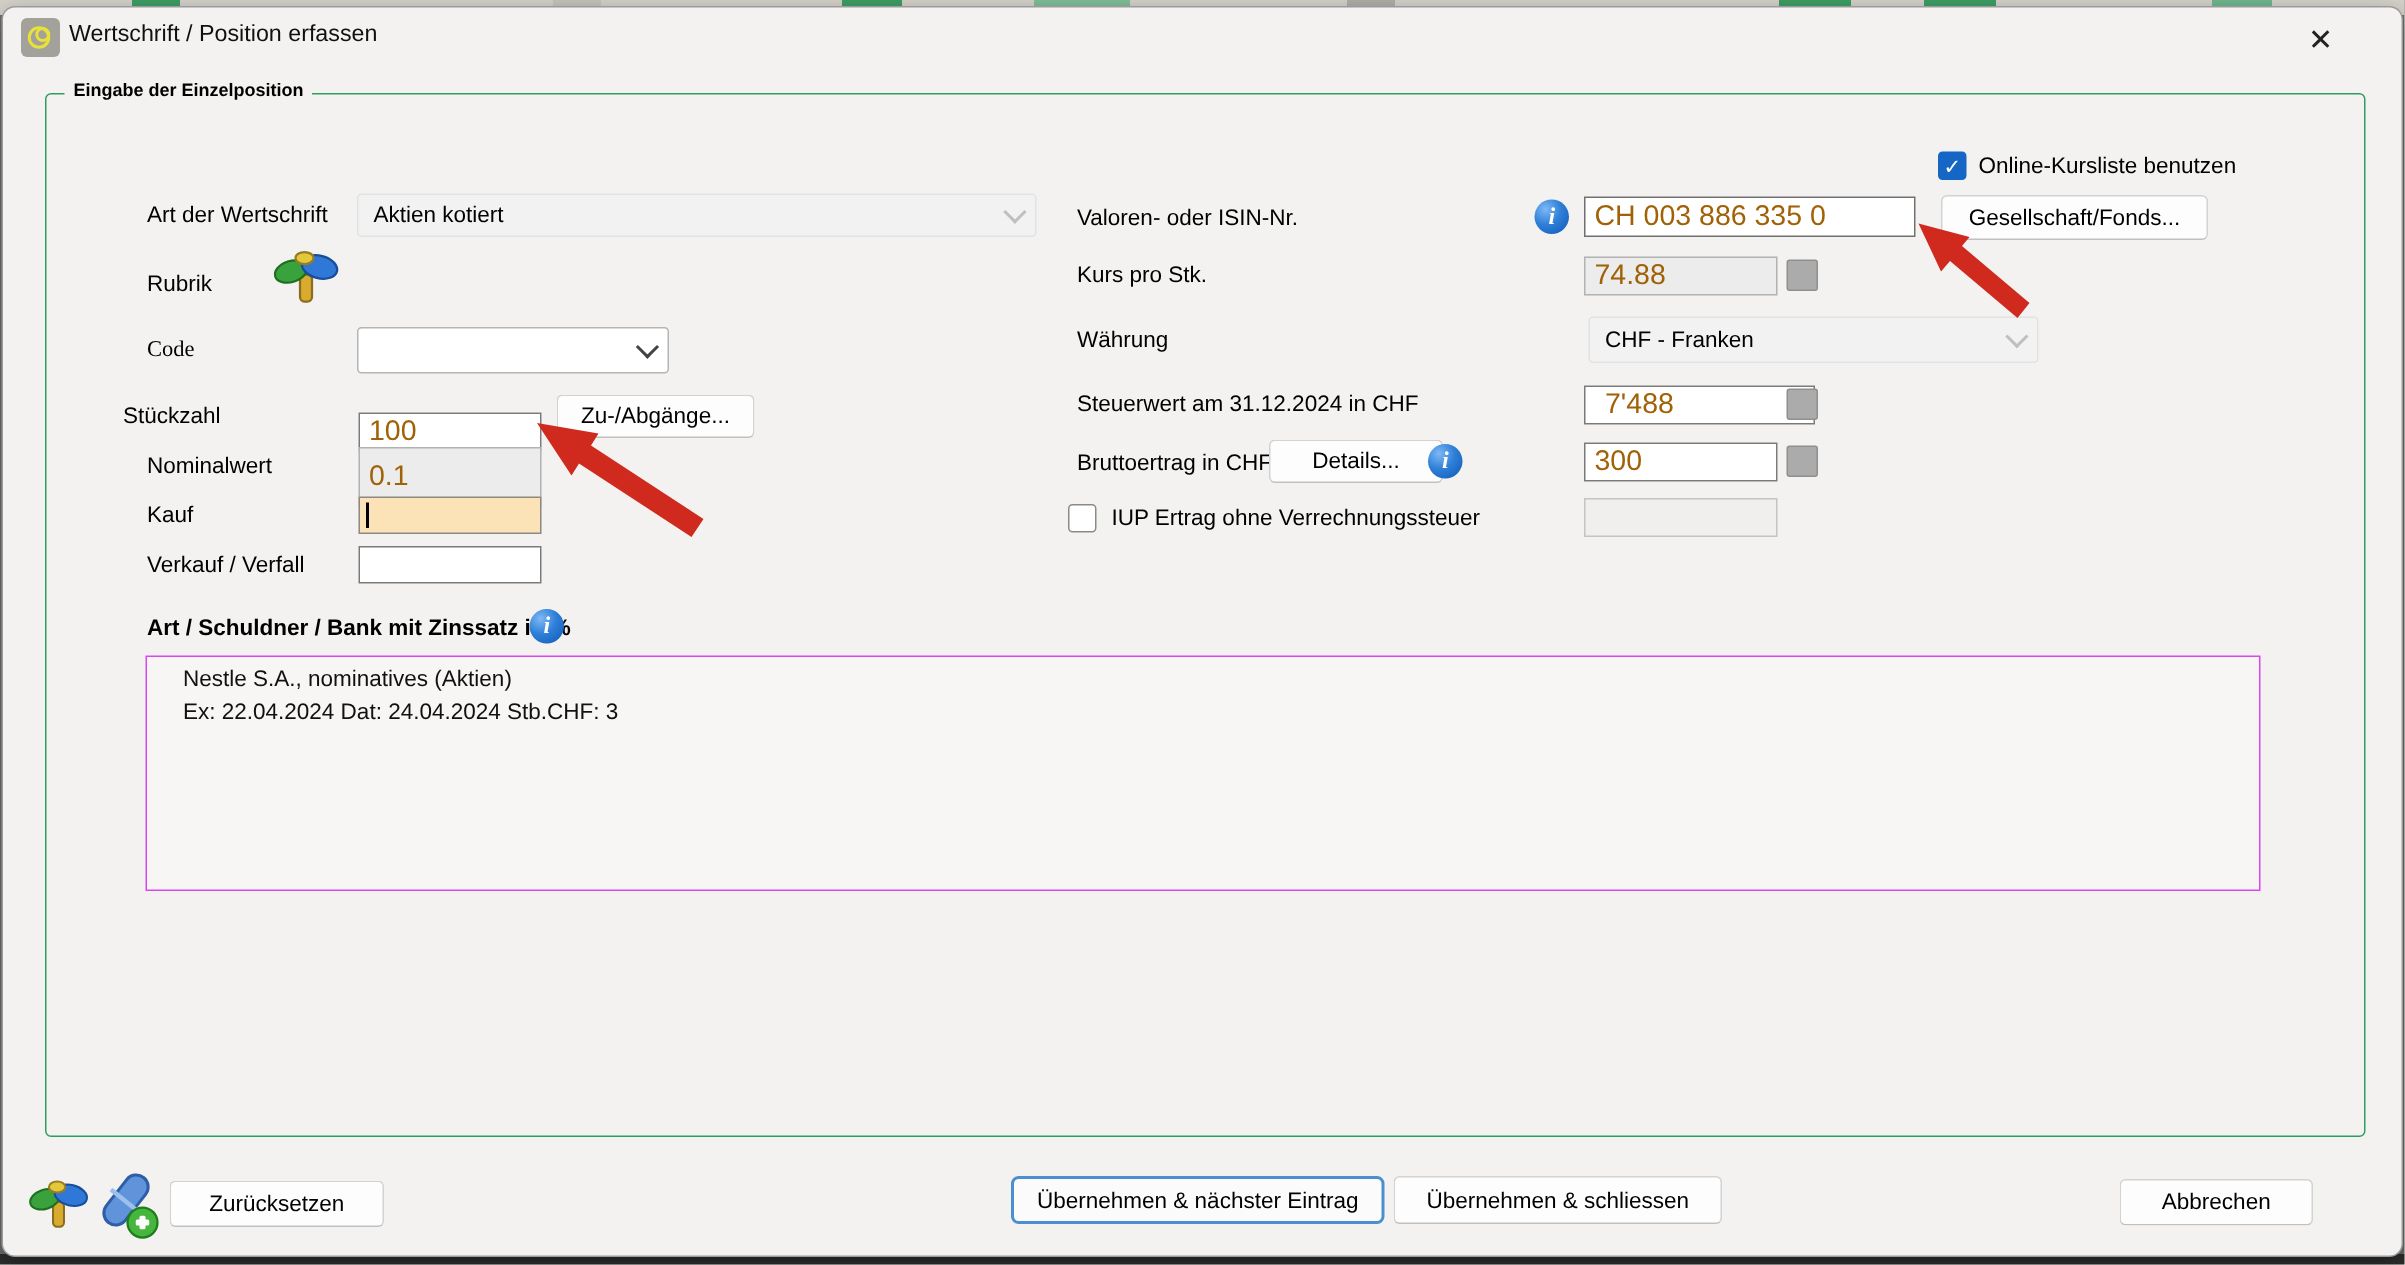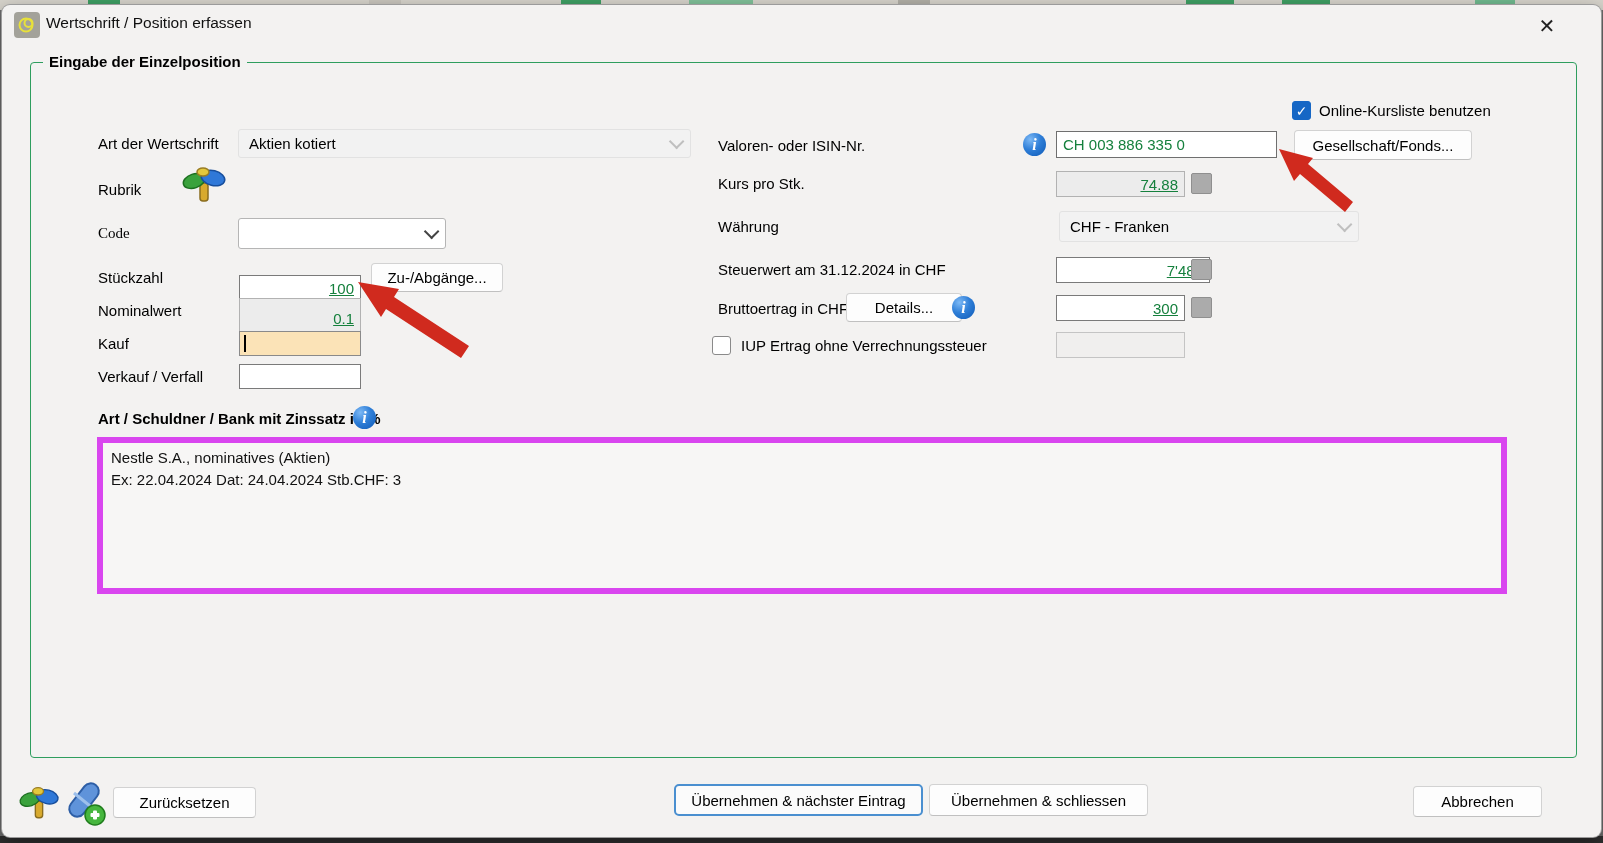--- a/index.html
+++ b/index.html
@@ -36,28 +36,28 @@
   .app-icon{position:absolute;left:12px;top:7px;width:26px;height:26px;border-radius:4px;
     background:#a3a29a;display:flex;align-items:center;justify-content:center;}
   .title-text{position:absolute;left:44px;top:9px;font-size:15.5px;color:#101010;}
   .close-btn{position:absolute;left:1528px;top:5px;width:34px;height:32px;
     display:flex;align-items:center;justify-content:center;font-size:20px;color:#222;cursor:pointer;}
 
   
   .groupbox{position:absolute;left:28px;top:57px;width:1545px;height:694px;
     border:1px solid #2e9e5e;border-radius:4px;}
   .legend{position:absolute;left:12px;top:-10px;background:#f3f2f1;padding:0 6px;
-    font-size:15px;color:#000;font-weight:bold;}
+    font-size:12px;color:#000;font-weight:bold;}
 
   .lbl{position:absolute;white-space:nowrap;color:#000;}
 
   
   .field{position:absolute;box-sizing:border-box;background:#fff;border:1px solid #7a7a7a;
-    font-size:15px;color:#15803d;padding:0 6px;font-family:"Liberation Sans",sans-serif;}
-  .field.num{text-align:right;text-decoration:underline;}
+    font-size:19px;color:#a16207;padding:0 6px;font-family:"Liberation Sans",sans-serif;}
+  .field.num{text-align:left;}
   .field.disabled{background:#ececec;border-color:#b2b2b2;}
   .field.warm{background:#fbe3b7;border-color:#8a8a8a;}
   .caret{position:absolute;width:1.5px;height:17px;background:#000;}
 
   .combo{position:absolute;box-sizing:border-box;display:flex;align-items:center;
     padding:0 10px;background:#fff;border:1px solid #b5b5b5;border-radius:3px;cursor:default;}
   .combo .chev{margin-left:auto;width:9px;height:9px;border-right:2px solid #444;
     border-bottom:2px solid #444;transform:rotate(45deg) translateY(-3px);}
   .combo.soft{background:#f2f2f2;border-color:#e2e2e2;}
   .combo.soft .chev{border-color:#bfbfbf;}
@@ -76,22 +76,22 @@
   .info{position:absolute;width:23px;height:23px;border-radius:50%;
     background:radial-gradient(circle at 32% 28%, #7db9f5 0%, #2f7fd8 45%, #0d58b5 100%);
     color:#fff;display:flex;align-items:center;justify-content:center;
     font-family:"Liberation Serif",serif;font-weight:bold;font-style:italic;font-size:16px;cursor:pointer;}
 
   .checkbox{position:absolute;width:19px;height:19px;box-sizing:border-box;border-radius:3px;cursor:pointer;}
   .checkbox.checked{background:#1667c5;border:1px solid #1667c5;color:#fff;
     display:flex;align-items:center;justify-content:center;font-size:14px;}
   .checkbox.unchecked{background:#fff;border:1px solid #8a8a8a;}
 
-  .textarea{position:absolute;box-sizing:border-box;background:#f7f6f5;border:6px solid #d946ef;
-    padding:4px 8px;font-size:15px;line-height:22px;color:#111;white-space:pre-line;}
+  .textarea{position:absolute;box-sizing:border-box;background:#f7f6f5;border:1px solid #d946ef;
+    padding:4px 24px;font-size:15px;line-height:22px;color:#111;white-space:pre-line;}
 
   
   .footer-icon{position:absolute;}
 
   
   #arrows{position:absolute;left:0;top:0;width:1603px;height:843px;pointer-events:none;}
 </style>
 </head>
 <body>
 
@@ -127,21 +127,21 @@
       <ellipse cx="32" cy="15" rx="12" ry="7.5" transform="rotate(14 32 15)" fill="#2f78d8" stroke="#174e9c" stroke-width="1.5"></ellipse>
       <ellipse cx="22" cy="9" rx="6" ry="4" fill="#e3c83c" stroke="#9a7d22" stroke-width="1.5"></ellipse>
     </svg>
 
     <div class="lbl" style="left:67px;top:162px;font-family:Liberation Serif, serif;">Code</div>
     <div class="combo" style="left:207px;top:155px;width:208px;height:31px;">
       <span></span>
       <span class="chev"></span>
     </div>
 
-    <div class="lbl" style="left:67px;top:206px;">Stückzahl</div>
+    <div class="lbl" style="left:51px;top:206px;">Stückzahl</div>
     <input class="field num" style="left: 208px; top: 212px; width: 122px; height: 26px;" value="100">
     <div class="btn" style="left:340px;top:200px;width:132px;height:29px;">Zu-/Abgänge...</div>
 
     <div class="lbl" style="left:67px;top:239px;">Nominalwert</div>
     <input class="field num disabled" style="left: 208px; top: 235px; width: 122px; height: 40px;" value="0.1">
 
     <div class="lbl" style="left:67px;top:272px;">Kauf</div>
     <input class="field warm" style="left: 208px; top: 268px; width: 122px; height: 25px;" value="">
     <div class="caret" style="left:213px;top:272px;"></div>
 

